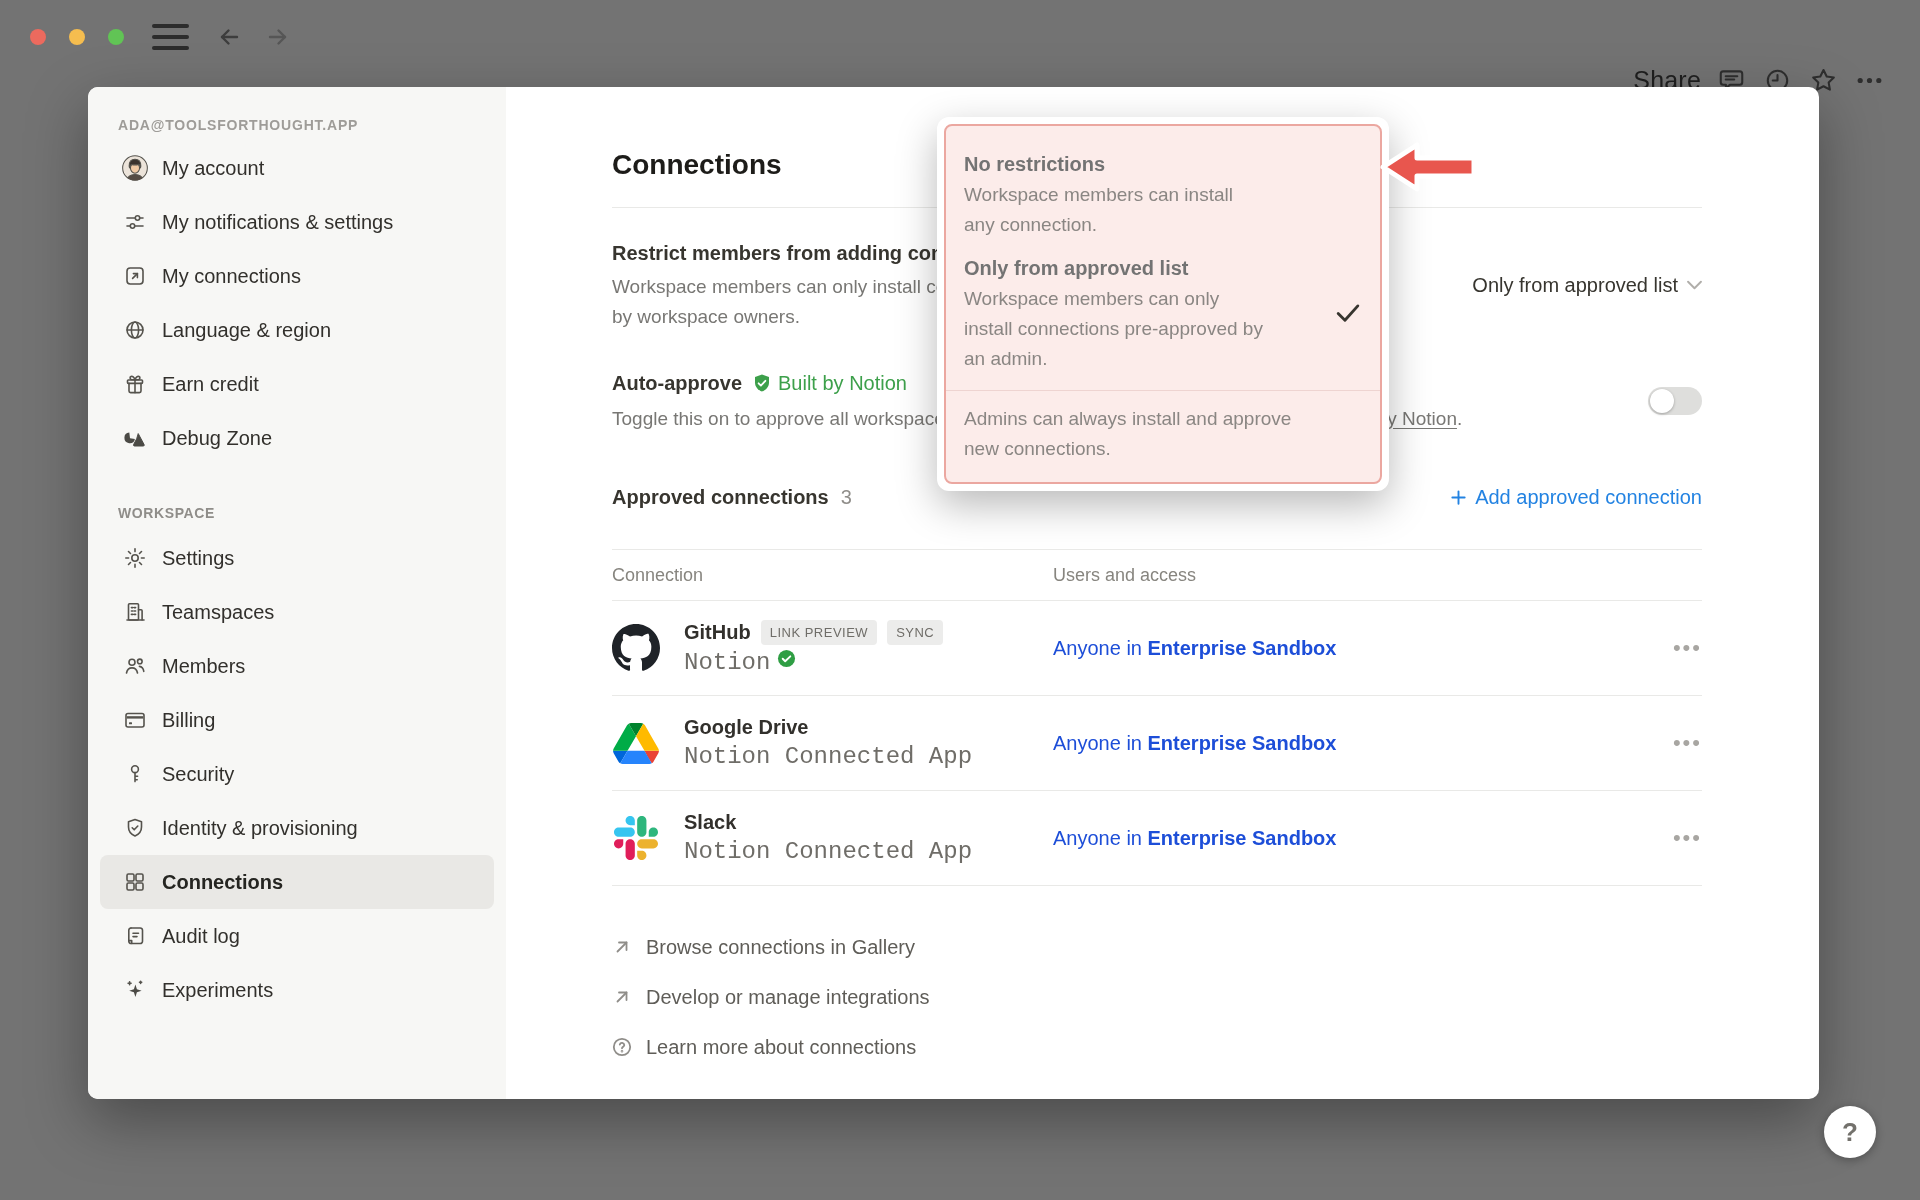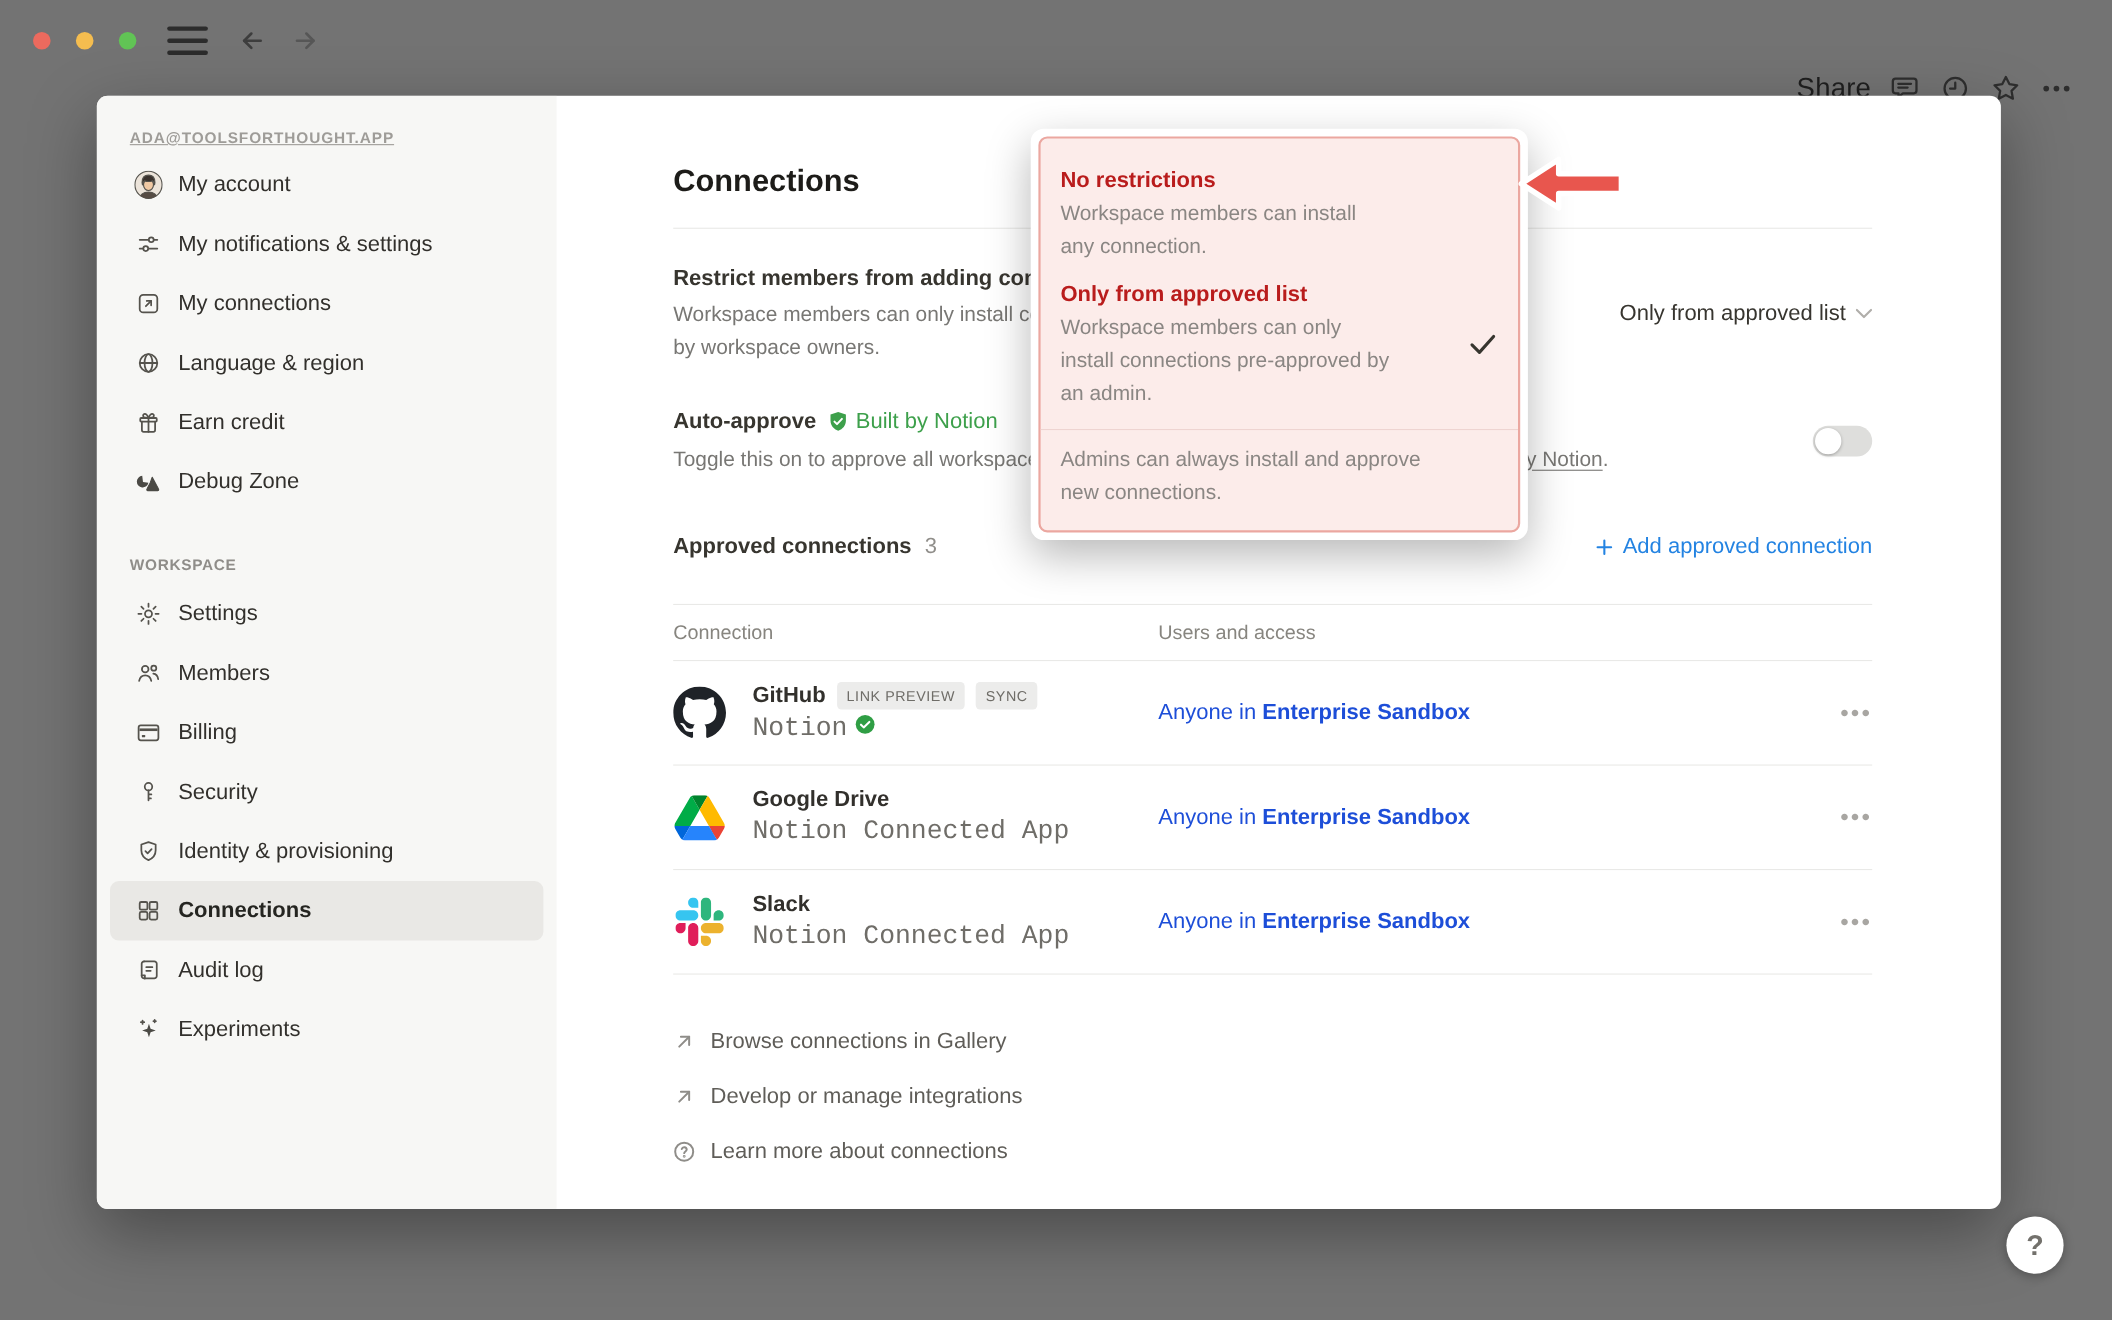--- a/index.html
+++ b/index.html
@@ -17,21 +17,21 @@
   .nav-back { left:214px; } .nav-fwd { left:263px; }
   .tb-right { position:absolute; top:18px; right:35px; display:flex; align-items:center; gap:14px;margin-top:46px; }
   .share-label { font-size:25px; color:#1f1f1f; font-weight:500; letter-spacing:.2px; }
   .tb-icon { width:32px; height:32px; display:flex; align-items:center; justify-content:center; }
 
   
   .card { position:absolute; left:88px; top:87px; width:1731px; height:1012px; background:#ffffff; border-radius:10px; box-shadow:0 22px 60px rgba(0,0,0,.35); display:flex; overflow:hidden; }
 
   
   .sidebar { flex:none; width:418px; background:#f7f7f5; padding-top:22px; }
-  .email { margin-left:30px; height:32px; display:flex; align-items:center; font-size:14px; font-weight:600; letter-spacing:.8px; color:#9e9c98;text-decoration:underline; }
+  .email { margin-left:30px; height:32px; display:flex; align-items:center; font-size:14px; font-weight:600; letter-spacing:.8px; color:#9e9c98; }
   .sb-item { height:54px; margin:0 12px; padding-left:22px; display:flex; align-items:center; gap:14px; border-radius:8px; font-size:20px; color:#32302c; cursor:pointer; }
   .sb-item.selected { background:#e9e8e5; font-weight:700; color:#252521; }
   .sb-icon { width:26px; height:26px; flex:none; display:flex; align-items:center; justify-content:center; }
   .sb-icon svg { stroke:#55534d; fill:none; stroke-width:1.6; stroke-linecap:round; stroke-linejoin:round; }
   .sb-head { margin:30px 0 0 30px; height:36px; display:flex; align-items:center; font-size:14px; font-weight:600; letter-spacing:.6px; color:#8f8d89; }
 
   
   .content { flex:1; padding:62px 117px 0 106px; position:relative; }
   h1 { font-size:28px; line-height:32px; font-weight:700; color:#1d1c19; }
   .h-div { height:1px; background:#e9e9e7; border:none; margin-top:26px; }
@@ -69,21 +69,21 @@
   .access b { font-weight:700; }
   .dots { width:40px; text-align:right; color:#a8a6a2; font-size:22px; letter-spacing:2px; cursor:pointer; }
   .links { margin-top:36px; }
   .g-link { height:50px; display:flex; align-items:center; gap:14px; font-size:20px; color:#5f5d58; cursor:pointer; }
   .g-link svg { stroke:#8f8d89; fill:none; stroke-width:1.8; stroke-linecap:round; stroke-linejoin:round; }
 
   
   .popup { position:absolute; left:937px; top:117px; width:452px; background:#ffffff; border-radius:12px; box-shadow:0 14px 40px rgba(0,0,0,.28); padding:7px; z-index:30; }
   .popup-inner { border:2px solid #eba7a0; border-radius:8px; background:#fcecea; padding:16px 20px 18px 18px; }
   .opt { display:flex; justify-content:space-between; align-items:center; padding:6px 0; cursor:pointer; }
-  .opt-title { font-size:20px; line-height:32px; font-weight:600; color:#b91c1c; }
+  .opt-title { font-size:20px; line-height:32px; font-weight:600; color:#737373; }
   .opt-desc { font-size:19px; line-height:30px; color:#8a8683; max-width:300px; }
   .opt-check { flex:none; margin-left:10px; }
   .popup-div { height:1px; background:#eed4d1; margin:10px -20px 0 -18px; }
   .popup-note { padding-top:13px; font-size:19px; line-height:30px; color:#8a8683; max-width:345px; }
 
   .arrow-annot { position:absolute; left:1376px; top:136px; z-index:40; }
 
   .help-btn { position:absolute; left:1824px; top:1106px; width:52px; height:52px; border-radius:50%; background:#ffffff; border:none; box-shadow:0 2px 10px rgba(0,0,0,.3); font-size:26px; font-weight:600; color:#73716c; font-family:inherit; cursor:pointer; z-index:20; }
 </style>
 </head>
@@ -227,20 +227,31 @@
       <div class="sb-item">
         <span class="sb-icon">
           <svg width="24" height="24" viewBox="0 0 24 24">
               <circle cx="12" cy="12" r="3.2"></circle>
               <path d="M12 2.8v2.8M12 18.4v2.8M2.8 12h2.8M18.4 12h2.8M5.5 5.5l2 2M16.5 16.5l2 2M18.5 5.5l-2 2M7.5 16.5l-2 2"></path>
             </svg>
         </span>
         <span>Settings</span>
       </div>
 
+      <div class="sb-item">
+        <span class="sb-icon">
+          <svg width="24" height="24" viewBox="0 0 24 24">
+              <rect x="5.5" y="3.8" width="10" height="16.2" rx="1"></rect>
+              <path d="M15.5 9.8h2.6a1 1 0 0 1 1 1V20"></path>
+              <path d="M4 20h17"></path>
+              <path d="M8.4 7.6h1.4M11.2 7.6h1.4M8.4 11h1.4M11.2 11h1.4M8.4 14.4h1.4M11.2 14.4h1.4"></path>
+            </svg>
+        </span>
+        <span>Teamspaces</span>
+      </div>
 
       <div class="sb-item">
         <span class="sb-icon">
           <svg width="24" height="24" viewBox="0 0 24 24">
               <circle cx="9" cy="8.3" r="3"></circle>
               <path d="M3.5 19c.6-3.1 2.8-5.1 5.5-5.1s4.9 2 5.5 5.1"></path>
               <circle cx="16.8" cy="7.4" r="2.3"></circle>
               <path d="M16.4 12.4c2.3.3 4 2.2 4.4 5"></path>
             </svg>
         </span>

